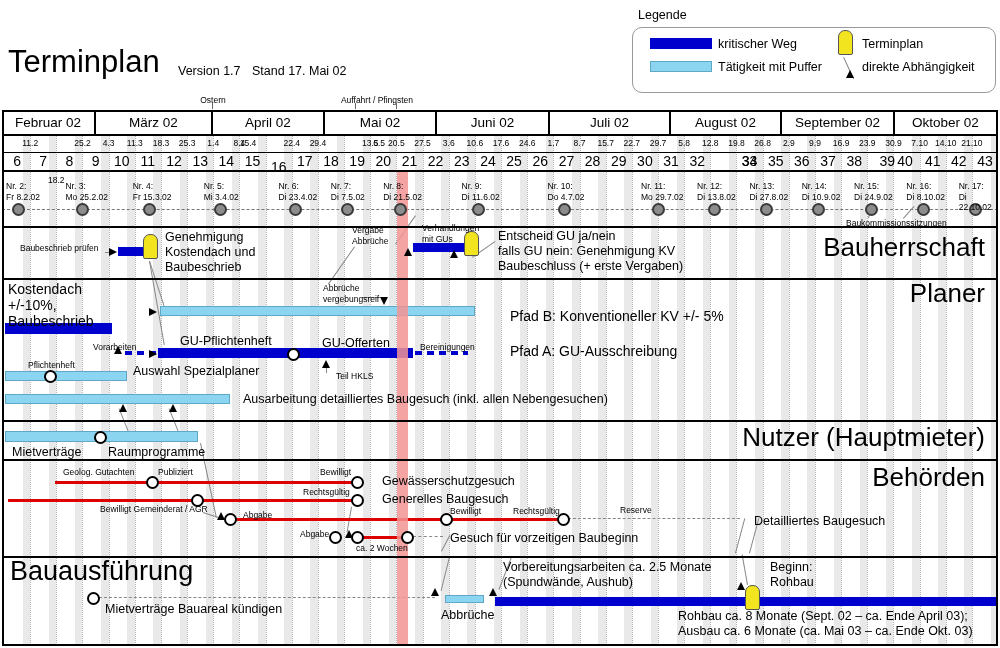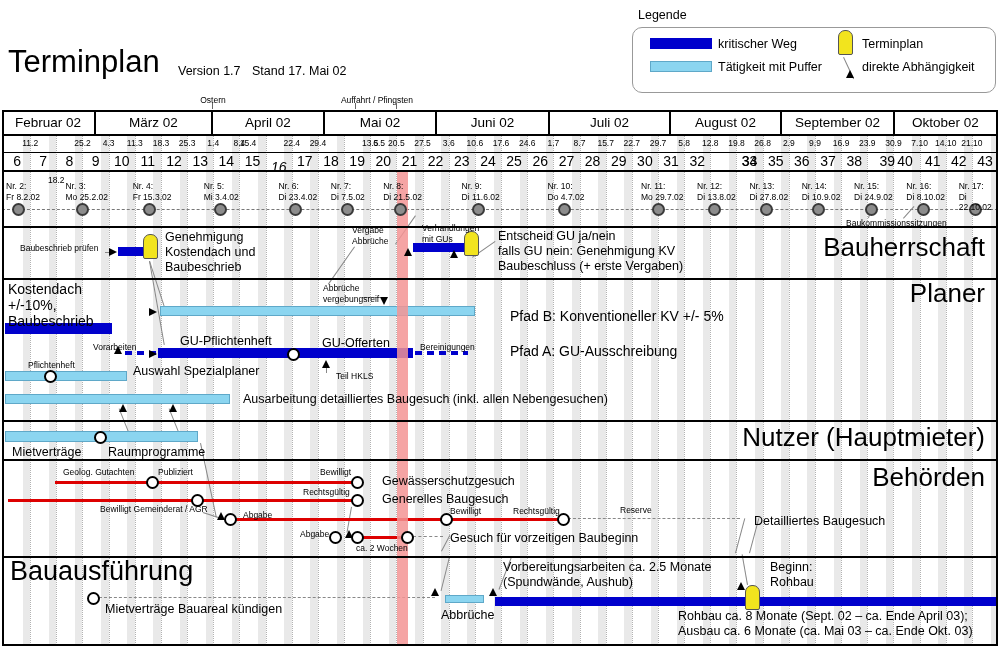--- a/index.html
+++ b/index.html
@@ -188,21 +188,21 @@
       <div class="wnum" style="left: 4px; top: 152px; width: 26.16px; height: 17px;">6</div>
       <div class="wnum" style="left: 30.16px; top: 152px; width: 26.16px; height: 17px;">7</div>
       <div class="wnum" style="left: 56.32px; top: 152px; width: 26.16px; height: 17px;">8</div>
       <div class="wnum" style="left: 82.48px; top: 152px; width: 26.16px; height: 17px;">9</div>
       <div class="wnum" style="left: 108.64px; top: 152px; width: 26.16px; height: 17px;">10</div>
       <div class="wnum" style="left: 134.8px; top: 152px; width: 26.16px; height: 17px;">11</div>
       <div class="wnum" style="left: 160.96px; top: 152px; width: 26.16px; height: 17px;">12</div>
       <div class="wnum" style="left: 187.12px; top: 152px; width: 26.16px; height: 17px;">13</div>
       <div class="wnum" style="left: 213.28px; top: 152px; width: 26.16px; height: 17px;">14</div>
       <div class="wnum" style="left: 239.44px; top: 152px; width: 26.16px; height: 17px;">15</div>
-      <div class="wnum" style="left: 265.6px; top: 152px; width: 26.16px; height: 29px; font-style: italic;">16</div>
+      <div class="wnum" style="left: 265.6px; top: 152px; width: 26.16px; height: 29px;">16</div>
       <div class="wnum" style="left: 291.76px; top: 152px; width: 26.16px; height: 17px;">17</div>
       <div class="wnum" style="left: 317.92px; top: 152px; width: 26.16px; height: 17px;">18</div>
       <div class="wnum" style="left: 344.08px; top: 152px; width: 26.16px; height: 17px;">19</div>
       <div class="wnum" style="left: 370.24px; top: 152px; width: 26.16px; height: 17px;">20</div>
       <div class="wnum" style="left: 396.4px; top: 152px; width: 26.16px; height: 17px;">21</div>
       <div class="wnum" style="left: 422.56px; top: 152px; width: 26.16px; height: 17px;">22</div>
       <div class="wnum" style="left: 448.72px; top: 152px; width: 26.16px; height: 17px;">23</div>
       <div class="wnum" style="left: 474.88px; top: 152px; width: 26.16px; height: 17px;">24</div>
       <div class="wnum" style="left: 501.04px; top: 152px; width: 26.16px; height: 17px;">25</div>
       <div class="wnum" style="left: 527.2px; top: 152px; width: 26.16px; height: 17px;">26</div>

